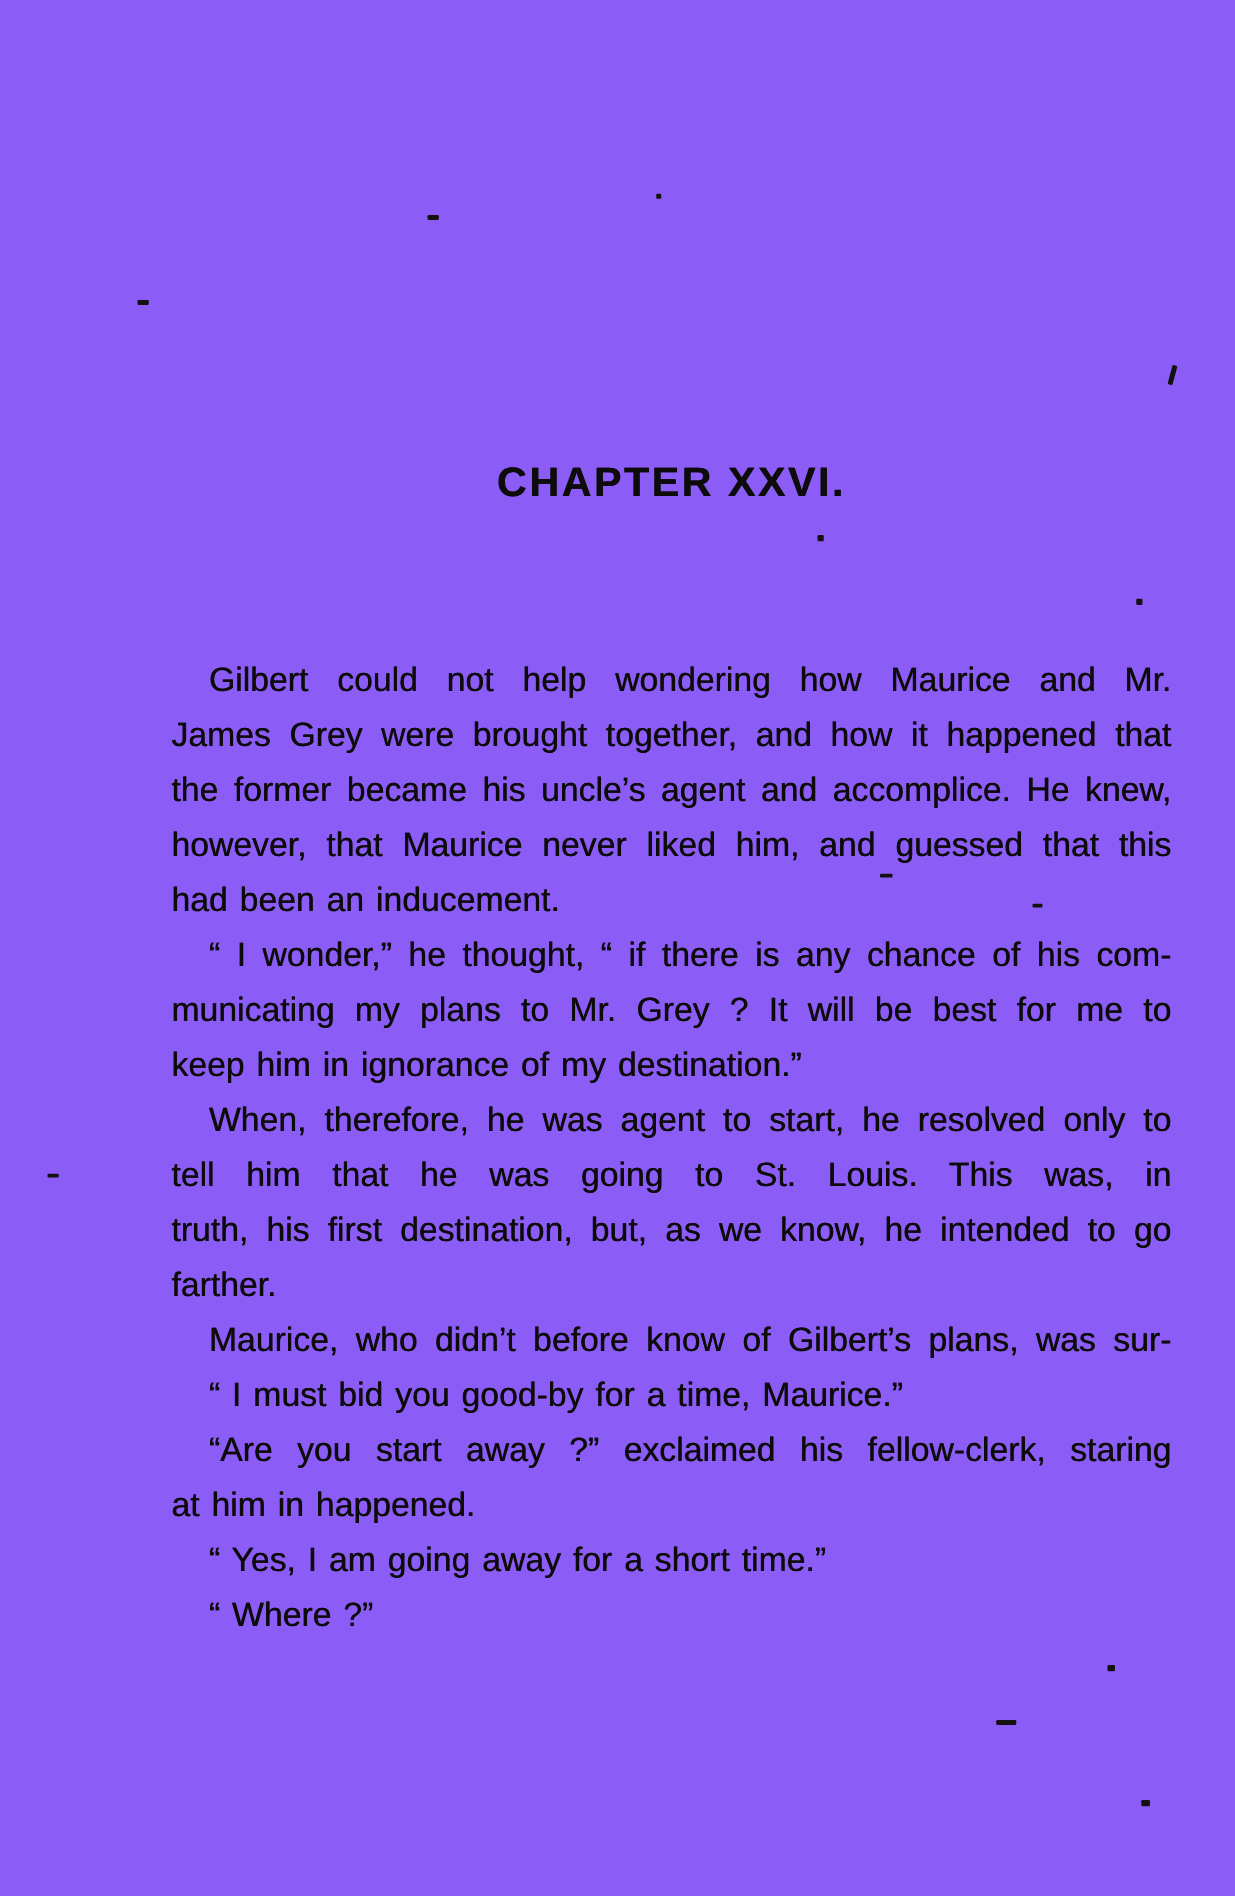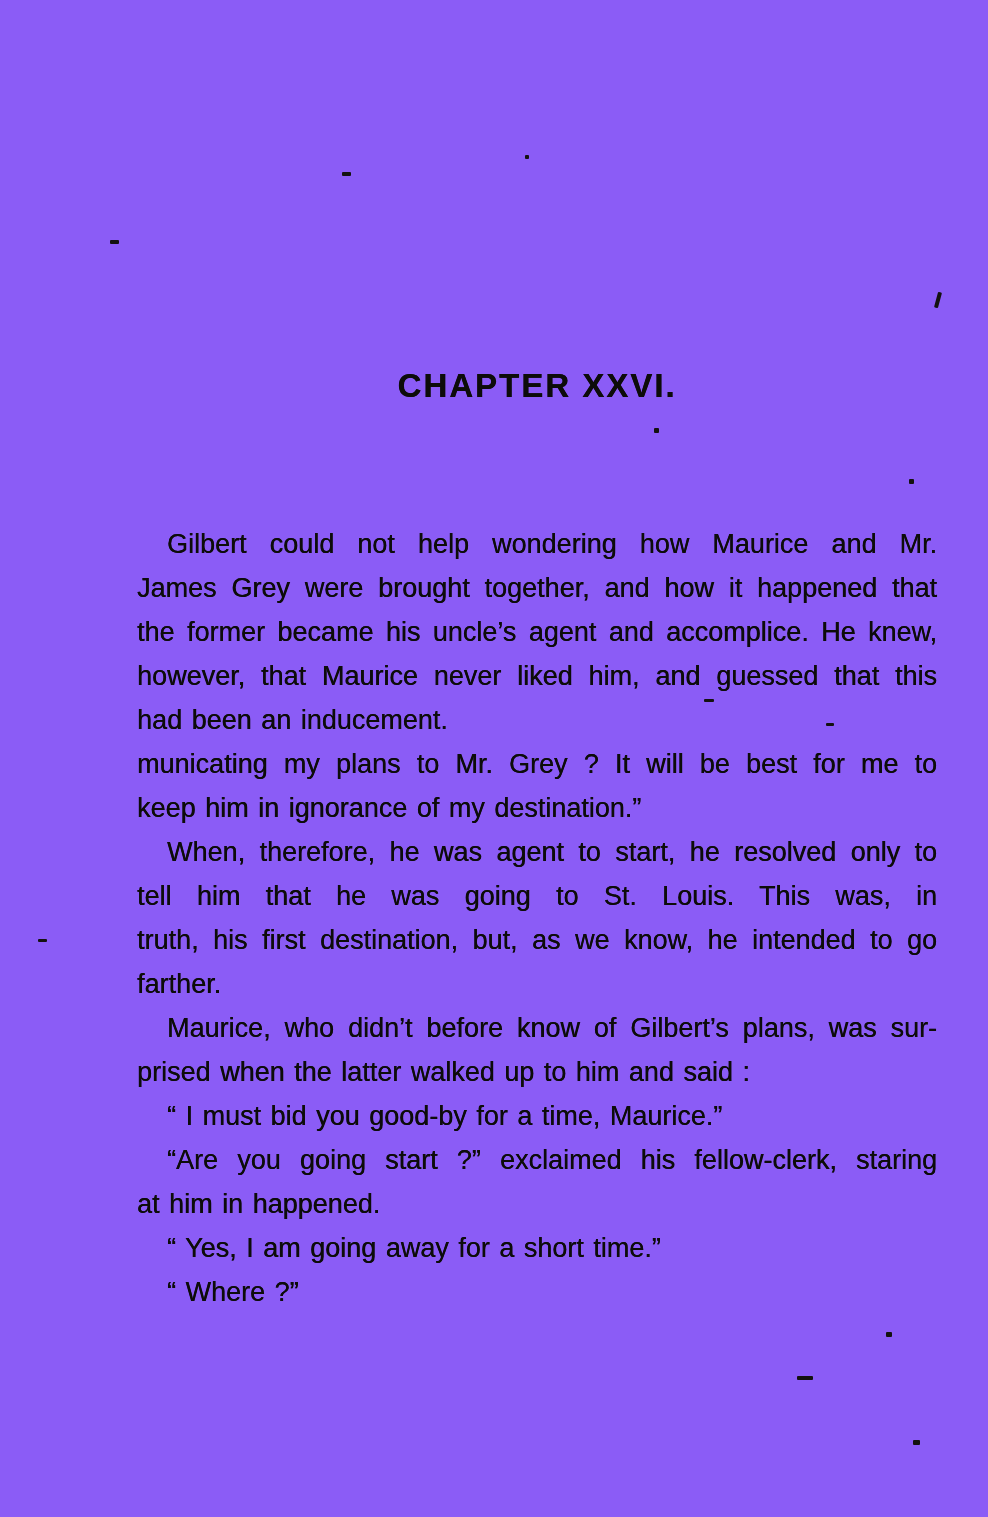--- a/index.html
+++ b/index.html
@@ -88,38 +88,38 @@
     <h1 class="chapter-heading">CHAPTER XXVI.</h1>
     <div class="body-text">
         <div class="para">
           <div class="line first">Gilbert could not help wondering how Maurice and Mr.</div>
           <div class="line">James Grey were brought together, and how it happened that</div>
           <div class="line">the former became his uncle’s agent and accomplice.  He knew,</div>
           <div class="line">however, that Maurice never liked him, and guessed that this</div>
           <div class="line last">had been an inducement.</div>
         </div>
         <div class="para">
+          <div class="line first">“ I wonder,” he thought, “ if there is any chance of his com-</div>
           <div class="line">municating my plans to Mr. Grey ?  It will be best for me to</div>
           <div class="line last">keep him in ignorance of my destination.”</div>
         </div>
         <div class="para">
           <div class="line first">When, therefore, he was agent to start, he resolved only to</div>
           <div class="line">tell him that he was going to St. Louis.  This was, in</div>
           <div class="line">truth, his first destination, but, as we know, he intended to go</div>
           <div class="line last">farther.</div>
         </div>
         <div class="para">
           <div class="line first">Maurice, who didn’t before know of Gilbert’s plans, was sur-</div>
-          <div class="line last">prised when the latter walked up to him and said :</div>
         </div>
         <div class="para">
           <div class="line first last">“ I must bid you good-by for a time, Maurice.”</div>
         </div>
         <div class="para">
-          <div class="line first">“Are you going start ?” exclaimed his fellow-clerk, staring</div>
+          <div class="line first">“Are you start away ?” exclaimed his fellow-clerk, staring</div>
           <div class="line last">at him in happened.</div>
         </div>
         <div class="para">
           <div class="line first last">“ Yes, I am going away for a short time.”</div>
         </div>
         <div class="para">
           <div class="line first last">“ Where ?”</div>
         </div>
       </div>
   </div>

